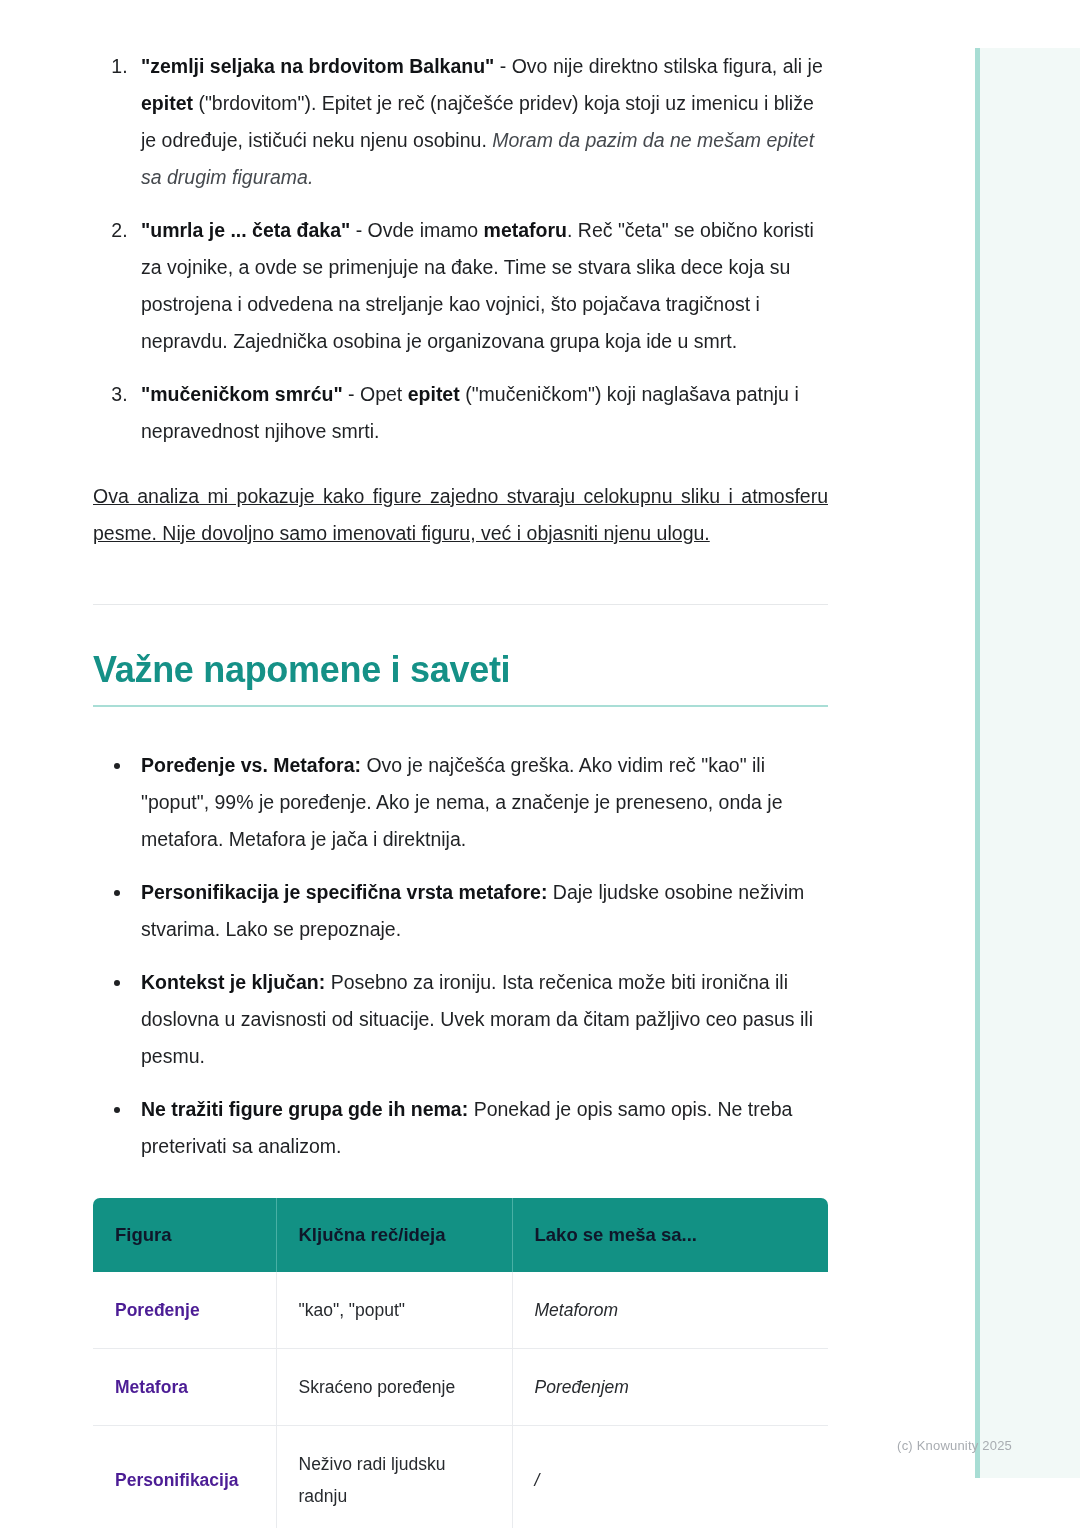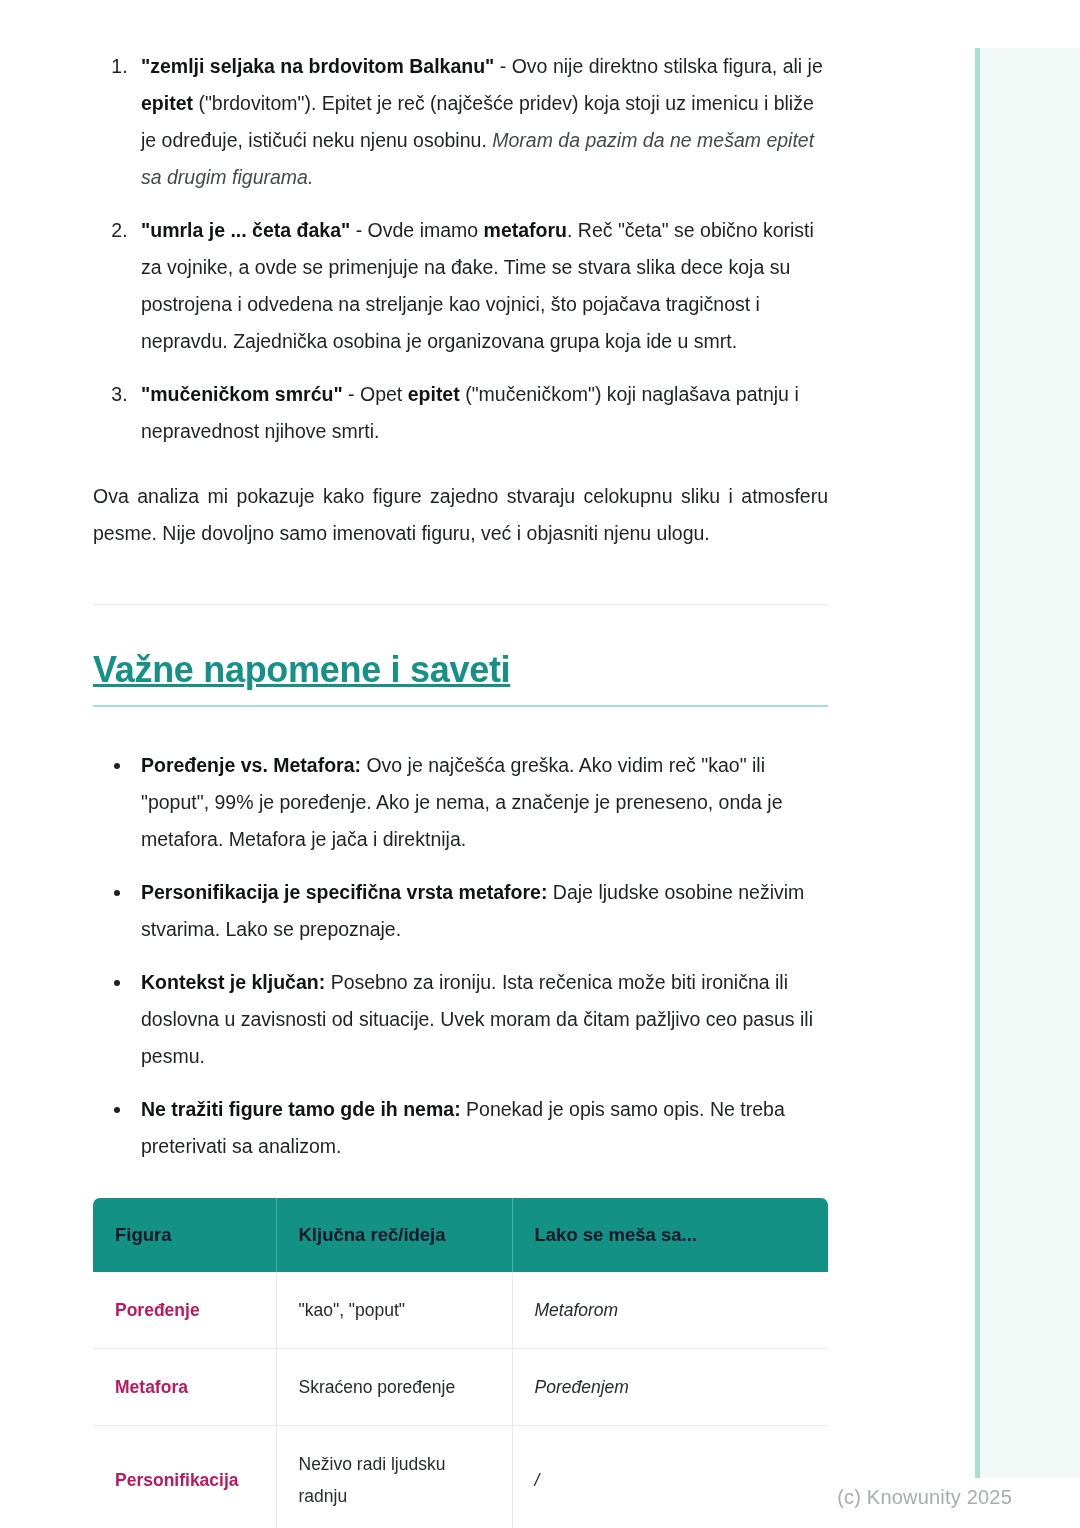--- a/index.html
+++ b/index.html
@@ -79,20 +79,21 @@
   b, strong { font-weight: bold; color: #111316; }
   i, em { font-style: italic; color: #45494e; }
 
   
   .para {
     font-size: 19.5px;
     line-height: 37px;
     text-align: justify;
     color: #1f2124;
     margin: 0;
+    text-decoration: underline;
   }
 
   
   .hr {
     height: 1px;
     background: #e6e8ea;
     width: 735px;
     margin: 0;
   }
 
@@ -100,21 +101,20 @@
   .section-heading {
     font-size: 36px;
     font-weight: bold;
     color: #159187;
     letter-spacing: -0.3px;
     margin: 0;
     padding: 0 0 14px 0;
     border-bottom: 2px solid #a9ded6;
     width: 735px;
     box-sizing: border-box;
-    text-decoration: underline;
   }
 
   
   table.figures-table {
     border-collapse: collapse;
     width: 735px;
     table-layout: fixed;
     font-size: 17.5px;
     border-radius: 7px;
     overflow: hidden;
@@ -138,35 +138,35 @@
   table.figures-table tbody td {
     border-right: 1px solid #e9ebee;
     border-bottom: 1px solid #e9ebee;
     padding: 22px 22px;
     vertical-align: middle;
     line-height: 32px;
     color: #272a2e;
     background: #ffffff;
   }
   table.figures-table tbody td:last-child { border-right: none; font-style: italic; }
-  table.figures-table tbody td.k { font-weight: bold; color: #be185d; }
+  table.figures-table tbody td.k { font-weight: bold; color: #4c1d95; }
 
   table.figures-table tbody tr.partial td {
     background: #f8f9fb;
     height: 56px;
     padding: 0 22px;
     border-bottom: none;
   }
 
   
   .watermark {
     position: absolute;
     right: 68px;
-    top: 1486px;
-    font-size: 20px;
+    top: 1438px;
+    font-size: 13px;
     color: #a8acb1;
     letter-spacing: 0.2px;
     white-space: nowrap;
     z-index: 5;
   }
 </style>
 </head>
 <body>
 
 <div class="page">
@@ -197,21 +197,21 @@
       <li>
         <strong>Poređenje vs. Metafora:</strong><span> Ovo je najčešća greška. Ako vidim reč "kao" ili "poput", 99% je poređenje. Ako je nema, a značenje je preneseno, onda je metafora. Metafora je jača i direktnija.</span>
       </li>
       <li>
         <strong>Personifikacija je specifična vrsta metafore:</strong><span> Daje ljudske osobine neživim stvarima. Lako se prepoznaje.</span>
       </li>
       <li>
         <strong>Kontekst je ključan:</strong><span> Posebno za ironiju. Ista rečenica može biti ironična ili doslovna u zavisnosti od situacije. Uvek moram da čitam pažljivo ceo pasus ili pesmu.</span>
       </li>
       <li>
-        <strong>Ne tražiti figure tamo gde ih nema:</strong><span> Ponekad je opis samo opis. Ne treba preterivati sa analizom.</span>
+        <strong>Ne tražiti figure grupa gde ih nema:</strong><span> Ponekad je opis samo opis. Ne treba preterivati sa analizom.</span>
       </li>
     </ul>
 
     <table class="figures-table" style="margin-top:33px;">
       <colgroup>
         <col class="c1">
           <col class="c2">
           <col class="c3">
       </colgroup>
       <thead>

